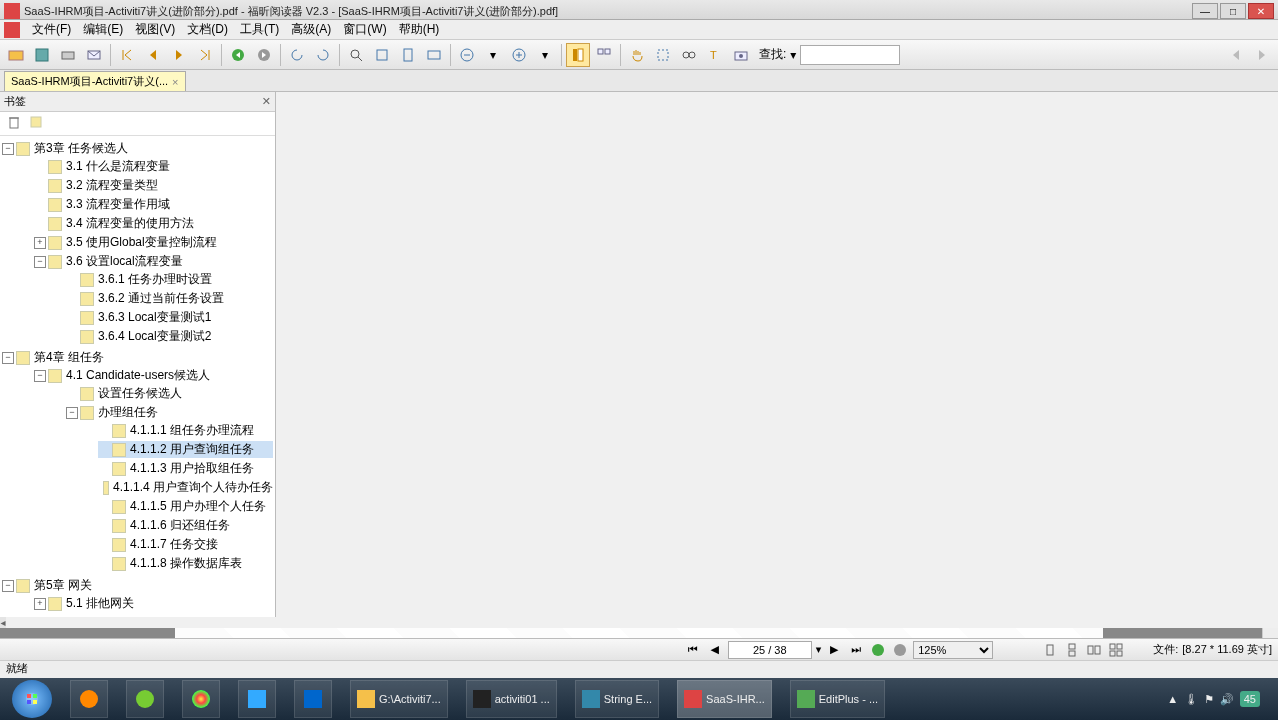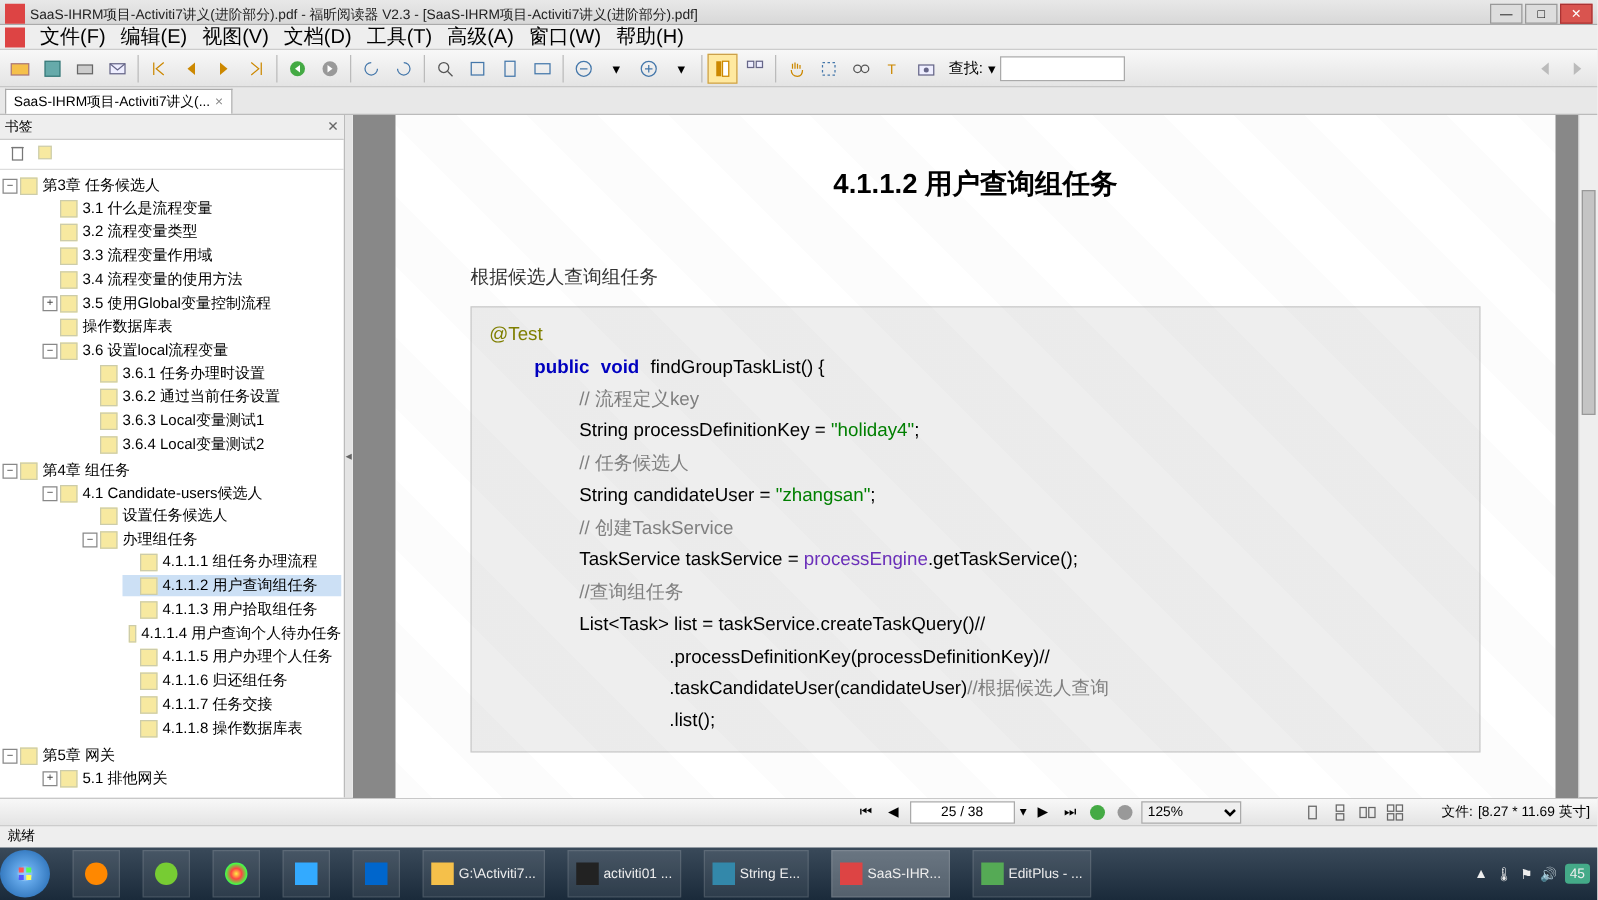--- a/index.html
+++ b/index.html
@@ -9,36 +9,36 @@
 .titlebar { height: 20px; background: linear-gradient(#e8e8e8,#d8d8d8); display: flex; align-items: flex-end; padding: 0 4px; border-bottom: 1px solid #aaa; }
 .titlebar-icon { width: 16px; height: 16px; background: #d44; margin-right: 4px; }
 .titlebar-text { flex: 1; font-size: 11px; color: #222; white-space: nowrap; overflow: hidden; }
 .win-btns { display: flex; gap: 2px; }
 .win-btn { width: 26px; height: 16px; background: #ddd; border: 1px solid #999; display: flex; align-items: center; justify-content: center; font-size: 10px; cursor: pointer; }
 .win-btn.close { background: #d9544f; color: #fff; border-color: #a33; }
 
 
 .menubar { height: 20px; background: #eee; display: flex; align-items: center; padding: 0 4px; border-bottom: 1px solid #ccc; }
 .menubar .logo { width: 16px; height: 16px; background: #d44; margin-right: 6px; }
-.menu-item { padding: 2px 6px; font-size: 16px; cursor: pointer; }
+.menu-item { padding: 2px 6px; font-size: 12px; cursor: pointer; }
 
 
 .toolbar { height: 30px; background: linear-gradient(#f8f8f8,#e4e4e4); display: flex; align-items: center; padding: 0 4px; border-bottom: 1px solid #bbb; gap: 2px; }
 .tbtn { width: 24px; height: 24px; border: 1px solid transparent; display: flex; align-items: center; justify-content: center; cursor: pointer; }
 .tsep { width: 1px; height: 22px; background: #bbb; margin: 0 2px; }
 .search-box { display: flex; align-items: center; gap: 4px; margin-left: 4px; }
 .search-box input { width: 100px; height: 20px; border: 1px solid #aaa; padding: 0 3px; font-size: 11px; }
 
 
 .tabstrip { height: 22px; background: #e8e8e8; display: flex; align-items: flex-end; padding: 0 4px; border-bottom: 1px solid #bbb; }
-.doc-tab { height: 20px; background: #ffffff; border: 1px solid #aaa; border-bottom: none; padding: 2px 6px; font-size: 11px; display: flex; align-items: center; gap: 4px; cursor: pointer; }
+.doc-tab { height: 20px; background: #fef9c3; border: 1px solid #aaa; border-bottom: none; padding: 2px 6px; font-size: 11px; display: flex; align-items: center; gap: 4px; cursor: pointer; }
 .doc-tab .x { color: #888; cursor: pointer; }
 
 
-.main { display: flex; height: 546px; }
+.main { display: flex; height: 546px; flex-direction: column; }
 .sidebar { width: 276px; background: #fff; border-right: 1px solid #bbb; display: flex; flex-direction: column; }
 .side-title { height: 20px; background: #eee; border-bottom: 1px solid #ccc; display: flex; align-items: center; padding: 0 4px; font-size: 11px; }
 .side-title .x { margin-left: auto; cursor: pointer; color: #666; }
 .side-icons { height: 24px; display: flex; align-items: center; gap: 6px; padding: 0 6px; border-bottom: 1px solid #ddd; }
 .tree { flex: 1; overflow-y: auto; padding: 3px 2px; font-size: 12px; position: relative; }
 .tree ul { list-style: none; }
 .tree li { white-space: nowrap; padding: 1px 0; }
 .tree .row { display: flex; align-items: center; gap: 2px; cursor: pointer; }
 .tree .row.selected { background: #cce0f5; }
 .tree .exp { width: 12px; height: 12px; border: 1px solid #888; display: inline-flex; align-items: center; justify-content: center; font-size: 9px; line-height: 1; color: #444; background: #fff; }
@@ -69,21 +69,21 @@
 .pagebar { height: 22px; background: linear-gradient(#f8f8f8,#e4e4e4); border-top: 1px solid #bbb; display: flex; align-items: center; padding: 0 6px; gap: 4px; font-size: 11px; }
 .pagebar .spacer { flex: 1; }
 .pbtn { width: 18px; height: 18px; display: flex; align-items: center; justify-content: center; border: 1px solid transparent; cursor: pointer; }
 .page-input { width: 84px; height: 18px; border: 1px solid #aaa; text-align: center; font-size: 11px; }
 .zoom-sel { width: 80px; height: 18px; border: 1px solid #aaa; font-size: 11px; }
 
 
 .statusbar { height: 18px; background: #eee; border-top: 1px solid #ccc; display: flex; padding: 0 6px; font-size: 11px; }
 
 
-.taskbar { height: 42px; background: linear-gradient(#3a4a5a,#1a2a3a); display: flex; align-items: center; padding: 0 0; gap: 18px; position: relative; }
+.taskbar { height: 42px; background: linear-gradient(#3a4a5a,#1a2a3a); display: flex; align-items: center; padding: 0 12px; gap: 18px; position: relative; }
 .start { width: 40px; height: 38px; background: radial-gradient(circle,#7cc0ff,#1a5fa8); border-radius: 50%; display: flex; align-items: center; justify-content: center; cursor: pointer; }
 .tbar-item { height: 38px; min-width: 40px; padding: 0 6px; background: rgba(255,255,255,0.08); border: 1px solid rgba(255,255,255,0.12); display: flex; align-items: center; gap: 4px; color: #eee; font-size: 11px; cursor: pointer; white-space: nowrap; }
 .tbar-item.icon-only { min-width: 38px; padding: 0; justify-content: center; }
 .tbar-item .ico { width: 18px; height: 18px; background: #888; }
 .tray { margin-left: auto; display: flex; align-items: center; gap: 6px; color: #eee; font-size: 11px; padding-right: 6px; }
 
 svg { width: 16px; height: 16px; }
 </style>
 </head>
 <body>
@@ -331,27 +331,20 @@
                   <span class="noexp"></span>
                   <span class="pic"></span>
                   <span class="lbl">3.4 流程变量的使用方法</span>
                 </div>
               </li>
             <li>
                 <div class="row">
                   <span class="exp">+</span>
                   <span class="pic"></span>
                   <span class="lbl">3.5 使用Global变量控制流程</span>
-                </div>
-              </li>
-            <li>
-                <div class="row">
-                  <span class="noexp"></span>
-                  <span class="pic"></span>
-                  <span class="lbl">操作数据库表</span>
                 </div>
               </li>
             <li>
                 <div class="row">
                   <span class="exp">−</span>
                   <span class="pic"></span>
                   <span class="lbl">3.6 设置local流程变量</span>
                 </div>
               <ul>
                 <li>

